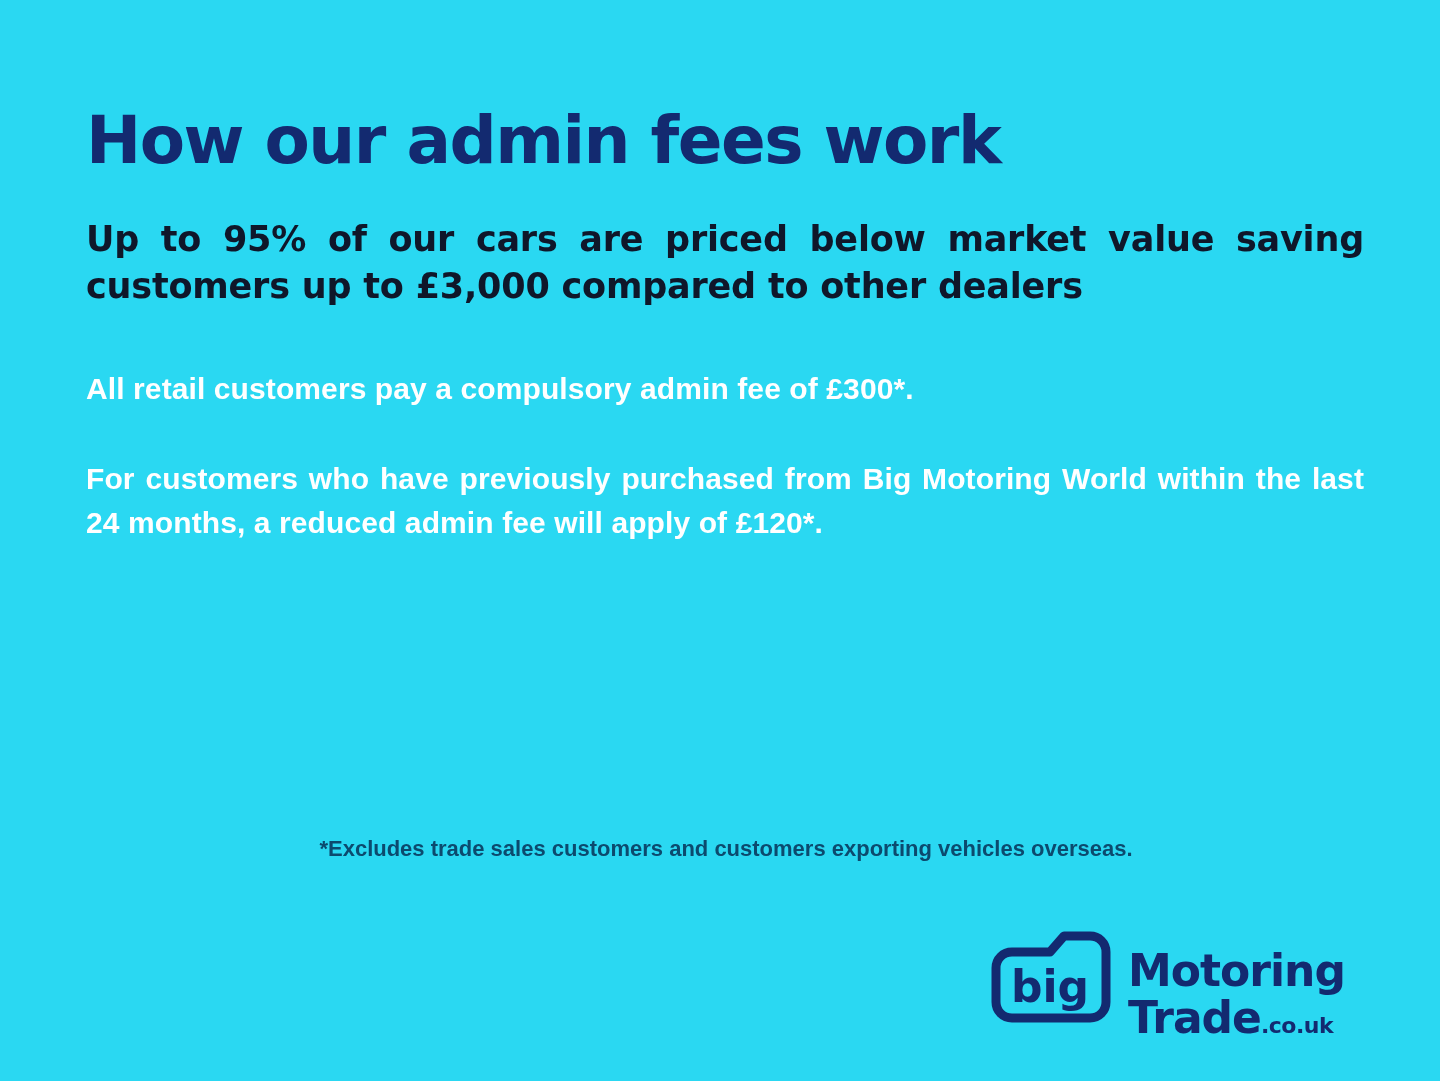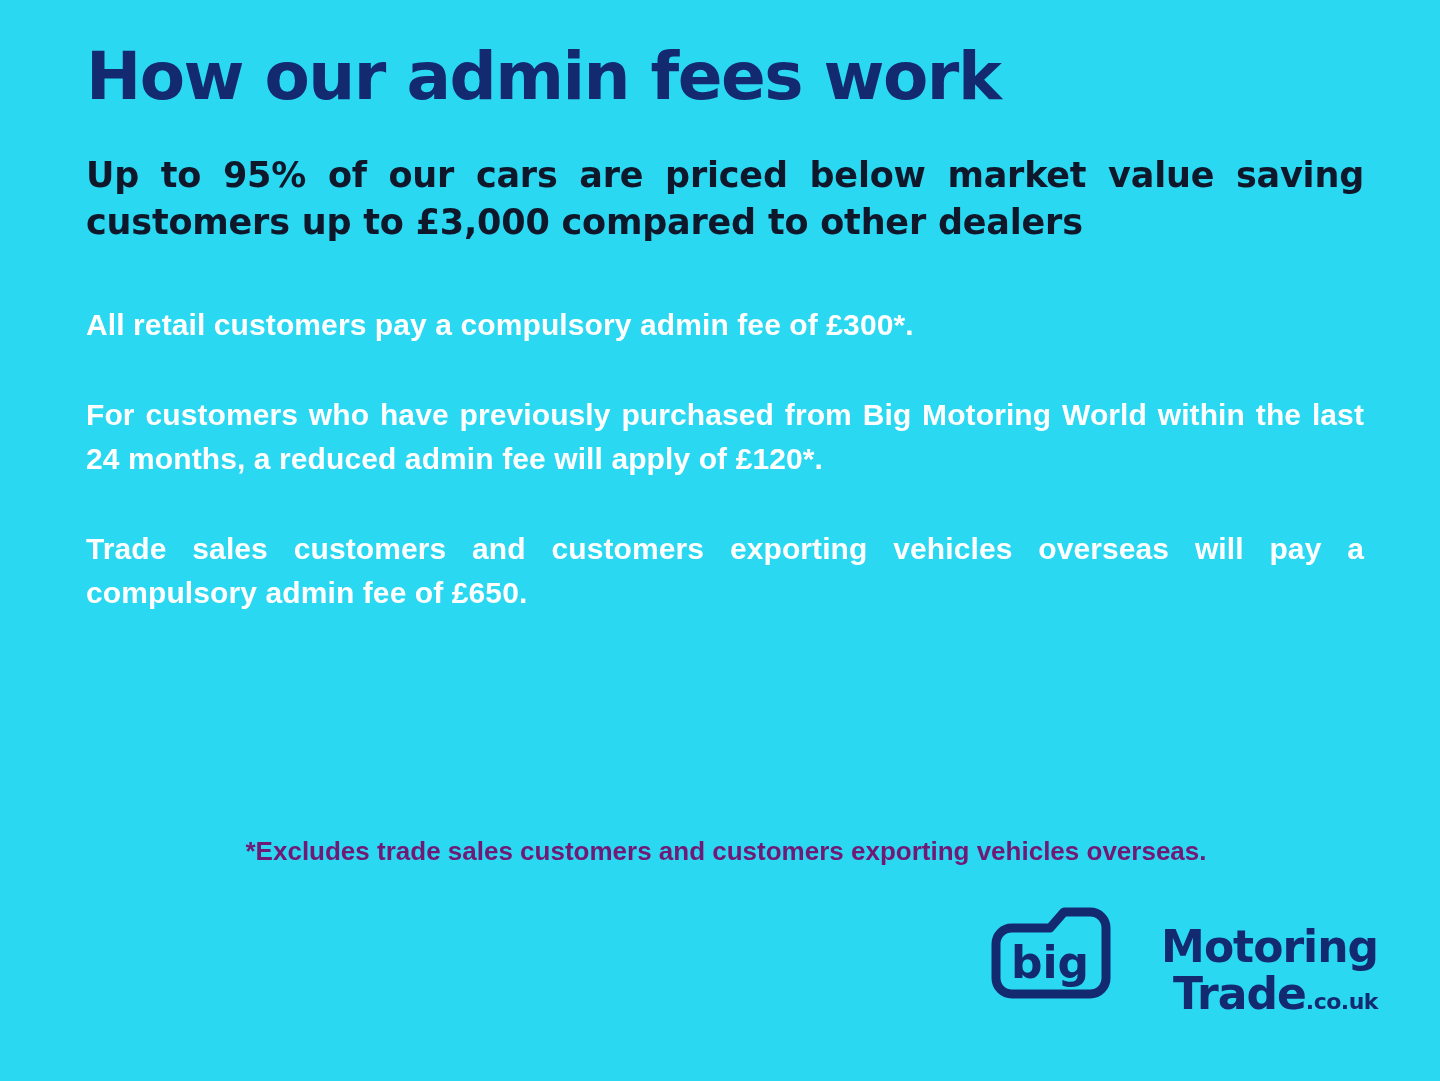--- a/index.html
+++ b/index.html
@@ -23,21 +23,21 @@
   }
   .content {
     position: absolute;
     left: 86px;
     top: 0;
     width: 1280px;
   }
 
   .title {
     margin: 0;
-    padding-top: 44px;
+    padding-top: 108px;
     font-size: 66px;
     line-height: 1.0;
     font-weight: bold;
     letter-spacing: -1.5px;
     color: #132a70;
     font-family: "DejaVu Sans", sans-serif;
   }
 
   .subhead {
     margin: 0;
@@ -71,34 +71,33 @@
   .para:last-child {
     margin-bottom: 0;
   }
 
   .footnote {
     position: absolute;
     left: 86px;
     top: 836px;
     width: 1280px;
     text-align: center;
-    font-size: 26px;
+    font-size: 22px;
     font-weight: bold;
-    color: #701a75;
+    color: #0c4a6e;
     font-family: "Liberation Sans", sans-serif;
   }
 
   
   .logo {
     position: absolute;
     left: 986px;
-    top: 896px;
+    top: 920px;
     width: 390px;
     height: 120px;
-    text-align: right;
   }
   .logo-mark {
     position: absolute;
     left: 0;
     top: 8px;
     width: 132px;
     height: 104px;
   }
   .logo-text {
     position: absolute;
@@ -128,21 +127,20 @@
 
   <div class="content">
 
     <h1 class="title">How our admin fees work</h1>
 
     <p class="subhead">Up to 95% of our cars are priced below market value saving customers up to £3,000 compared to other dealers</p>
 
     <div class="body-block">
       <p class="para">All retail customers pay a compulsory admin fee of £300*.</p>
       <p class="para">For customers who have previously purchased from Big Motoring World within the last 24 months, a reduced admin fee will apply of £120*.</p>
-      <p class="para">Trade sales customers and customers exporting vehicles overseas will pay a compulsory admin fee of £650.</p>
     </div>
   </div>
 
   <div class="footnote">*Excludes trade sales customers and customers exporting vehicles overseas.</div>
 
   <div class="logo">
     <svg class="logo-mark" viewBox="0 0 132 104">
       <path d="M10 40 L10 40 C10 31 17 24 26 24 L64 24 L78 8 L104 8 C113 8 120 15 120 24 L120 74 C120 83 113 90 104 90 L26 90 C17 90 10 83 10 74 Z" fill="none" stroke="#132a70" stroke-width="9" stroke-linejoin="round" stroke-linecap="round"></path>
       <text x="64" y="74" text-anchor="middle" font-family="DejaVu Sans, sans-serif" font-size="44" font-weight="bold" fill="#132a70">big</text>
     </svg>

